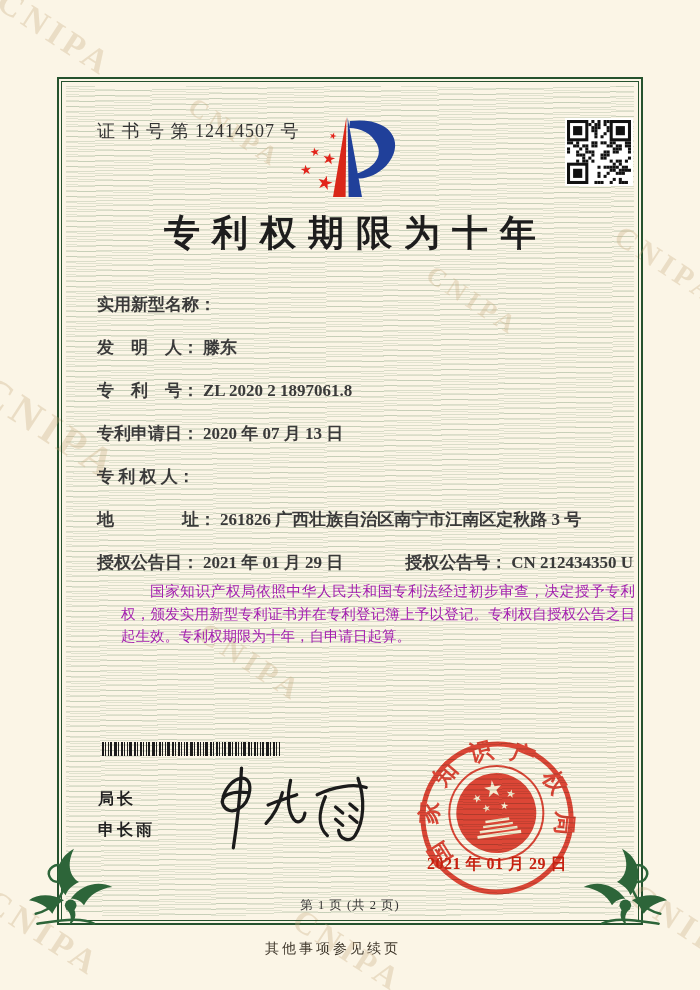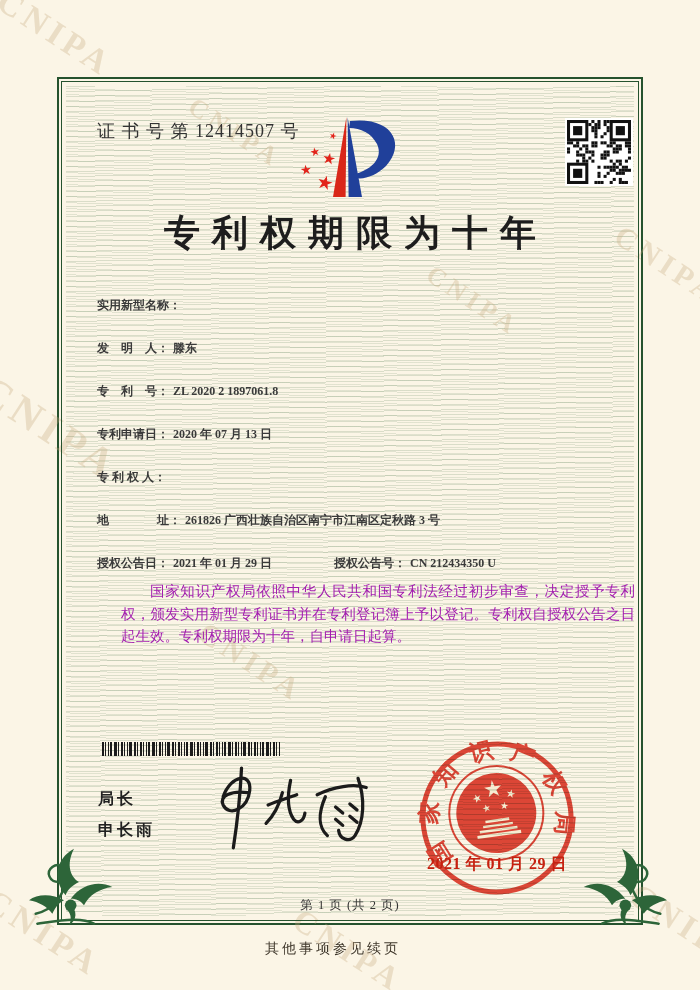--- a/index.html
+++ b/index.html
@@ -15,21 +15,21 @@
     background:
       repeating-linear-gradient(179deg, rgba(122,152,116,.26) 0 1px, rgba(122,152,116,0) 1px 5px),
       repeating-linear-gradient(181.6deg, rgba(122,152,116,.20) 0 1px, rgba(122,152,116,0) 1px 6px);}
   .content{position:absolute;inset:0;z-index:3;}
   
   .certno{position:absolute;left:38px;top:40px;font-size:18px;letter-spacing:1px;color:#333;}
   .logo{position:absolute;left:238px;top:30px;}
   .qr{position:absolute;left:506px;top:39px;width:68px;height:68px;background:#fff;padding:2px;box-sizing:border-box;}
   .title{position:absolute;left:0;top:130px;width:100%;text-align:center;font-size:36px;font-weight:700;
          letter-spacing:12px;text-indent:12px;color:#1d1d1d;}
-  .fields{position:absolute;left:38px;top:218px;width:520px;font-size:12px;font-weight:600;color:#3a3a3a;}
+  .fields{position:absolute;left:38px;top:218px;width:520px;font-size:17px;font-weight:600;color:#3a3a3a;}
   .frow{line-height:16px;margin-bottom:27px;display:flex;white-space:pre;}
   .flabel{flex-shrink:0;}
   .fvalue{margin-left:4px;white-space:pre;}
   .frow.double .second{margin-left:62px;display:flex;}
   .paras{position:absolute;left:38px;top:501px;width:514px;font-size:14.5px;line-height:22.5px;
          text-align:justify;color:#a21caf;margin-left:24px;}
   .paras p{margin:0;text-indent:2em;}
   .barcode{position:absolute;left:43px;top:663px;height:14px;display:flex;align-items:stretch;}
   .barcode i{display:block;background:#1c1c1c;}
   .signer{position:absolute;left:39px;top:710px;font-size:16px;font-weight:700;letter-spacing:3px;color:#222;}

